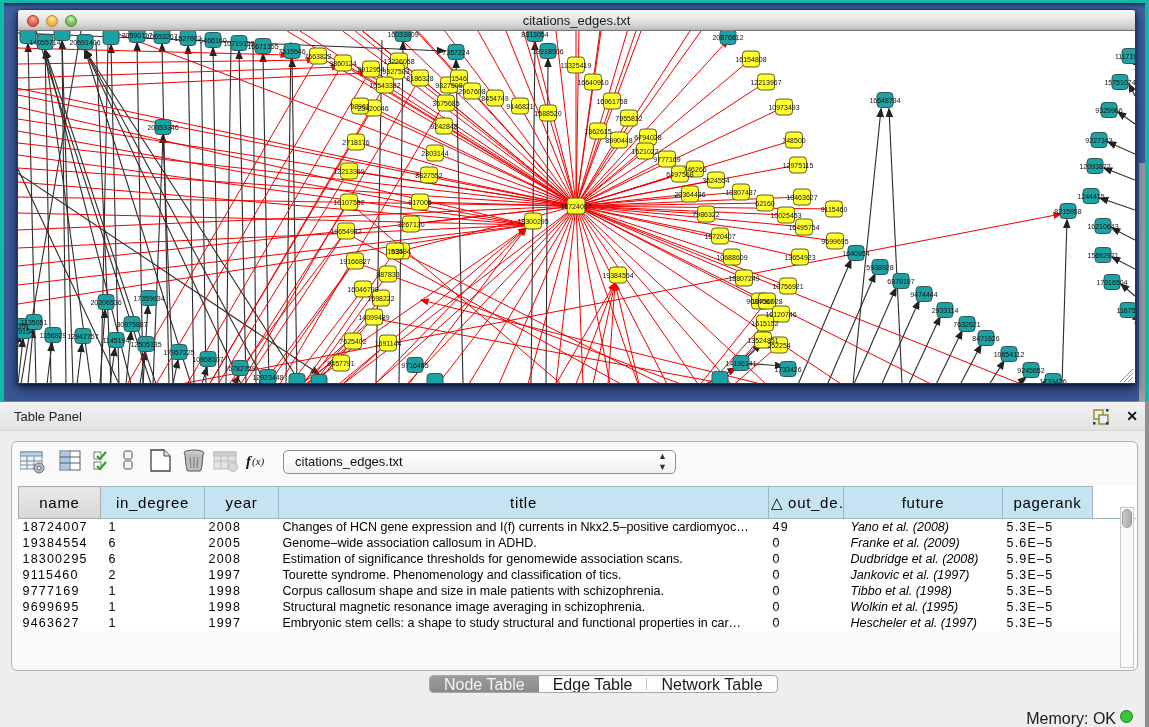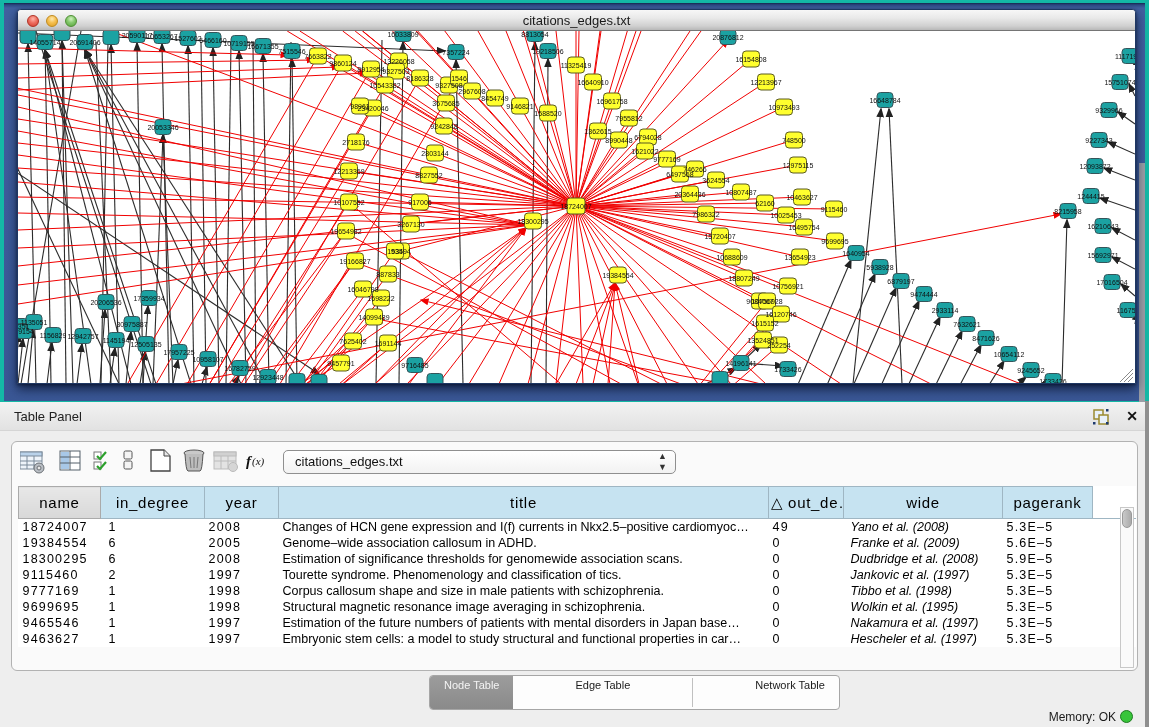--- a/index.html
+++ b/index.html
@@ -32,26 +32,26 @@
 #tb th.c7 { background:#fff; border:none; border-bottom:1px solid #9fb6c3; }
 #tb th.c0 { background:linear-gradient(180deg,#e8e8e8,#d8d8d8); border-color:#aaa; }
 #tb td { height:16px; padding:0 4px; overflow:hidden; white-space:nowrap; }
 #tb td.c0,#tb td.c1,#tb td.c2,#tb td.c4,#tb td.c6 { letter-spacing:1.2px; }
 #tb td.c1 { padding-left:8px; }
 #tb td.c2 { padding-left:4px; }
 #tb td.c5 { padding-left:7px;font-style:italic; }
 .col0{width:82px}.col1{width:104px}.col2{width:74px}.col3{width:490px}.col4{width:75px}.col5{width:159px}.col6{width:90px}.col7{width:43px}
 #vsb { position:absolute; left:1120px; top:507px; width:14px; height:161px; background:#fafafa; border:1px solid #c8c8c8; }
 #vsb .th { position:absolute; left:1px; top:1px; width:10px; height:19px; background:linear-gradient(90deg,#c9c9c9,#ababab); border:1px solid #999; border-radius:5px; }
-#tabs { position:absolute; left:429px; top:675px; height:35px; display:flex; font-size:11px;
-  border:1px solid #a6a6a6; border-radius:4px; overflow:hidden; background:#fdfdfd;gap:48px; }
+#tabs { position:absolute; left:429px; top:675px; height:18px; display:flex; font-size:16px;
+  border:1px solid #a6a6a6; border-radius:4px; overflow:hidden; background:#fdfdfd; }
 #tabs .tab { padding:1px 14px 0 14px; line-height:16px; color:#1a1a1a; }
 #tabs .sel { background:linear-gradient(180deg,#9c9c9c,#8a8a8a); color:#f4f4f4; }
 #tabs .d { width:1px; background:#c0c0c0; margin:2px 0; }
-#mem { position:absolute; right:33px; top:710px; font-size:12px; color:#1a1a1a; }
+#mem { position:absolute; right:33px; top:710px; font-size:16px; color:#1a1a1a; }
 #memdot { position:absolute; left:1120px; top:710px; width:13px; height:13px; border-radius:50%; background:#38c53a; border:1.5px solid #1f7a21; }
 #rstrip { position:absolute; right:0; top:401px; width:4px; height:326px; background:#8f8f8f; }
 .icon { position:absolute; top:449px; }
 </style></head><body>
 <div id="root">
   <div id="desktop">
       <div id="rgray"></div>
     </div>
   <div id="win">
     <div id="titlebar">
@@ -678,21 +678,21 @@
         <col class="col6">
         <col class="col7">
       </colgroup>
     <tbody>
         <tr>
           <th class="c0">name</th>
           <th class="c1">in_degree</th>
           <th class="c2">year</th>
           <th class="c3">title</th>
           <th class="c4">△ out_de…</th>
-          <th class="c5">wide</th>
+          <th class="c5">future</th>
           <th class="c6">pagerank</th>
           <th class="c7"></th>
         </tr>
     <tr>
           <td class="c0">18724007</td>
           <td class="c1">1</td>
           <td class="c2">2008</td>
           <td class="c3">Changes of HCN gene expression and I(f) currents in Nkx2.5–positive cardiomyoc…</td>
           <td class="c4">49</td>
           <td class="c5">Yano et al. (2008)</td>
@@ -743,34 +743,24 @@
           <td class="c0">9699695</td>
           <td class="c1">1</td>
           <td class="c2">1998</td>
           <td class="c3">Structural magnetic resonance image averaging in schizophrenia.</td>
           <td class="c4">0</td>
           <td class="c5">Wolkin et al. (1995)</td>
           <td class="c6">5.3E–5</td>
           <td class="c7"></td>
         </tr>
         <tr>
-          <td class="c0">9465546</td>
-          <td class="c1">1</td>
-          <td class="c2">1997</td>
-          <td class="c3">Estimation of the future numbers of patients with mental disorders in Japan base…</td>
-          <td class="c4">0</td>
-          <td class="c5">Nakamura et al. (1997)</td>
-          <td class="c6">5.3E–5</td>
-          <td class="c7"></td>
-        </tr>
-        <tr>
           <td class="c0">9463627</td>
           <td class="c1">1</td>
           <td class="c2">1997</td>
-          <td class="c3">Embryonic stem cells: a model to study structural and functional properties in car…</td>
+          <td class="c3">Embryonic stem cells: a shape to study structural and functional properties in car…</td>
           <td class="c4">0</td>
           <td class="c5">Hescheler et al. (1997)</td>
           <td class="c6">5.3E–5</td>
           <td class="c7"></td>
         </tr>
   </tbody>
     </table>
   <div id="vsb">
       <div class="th"></div>
     </div>

